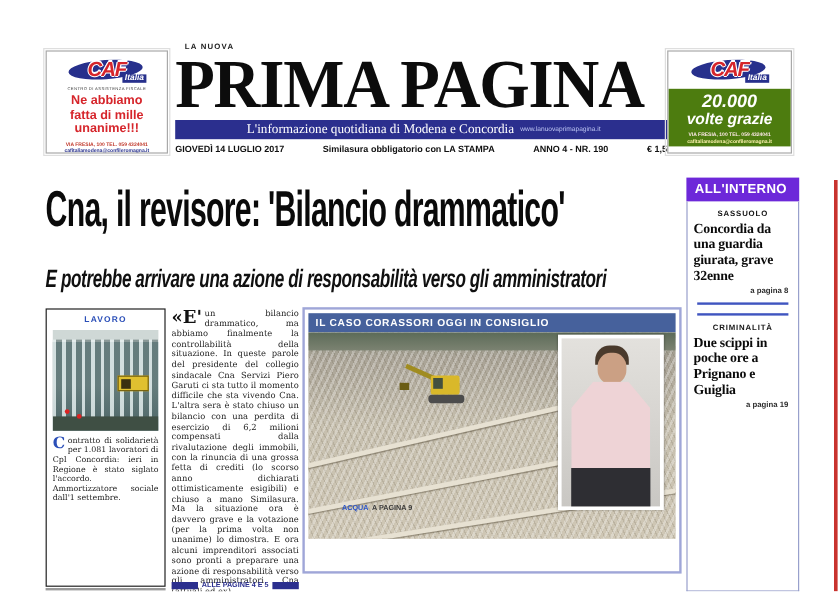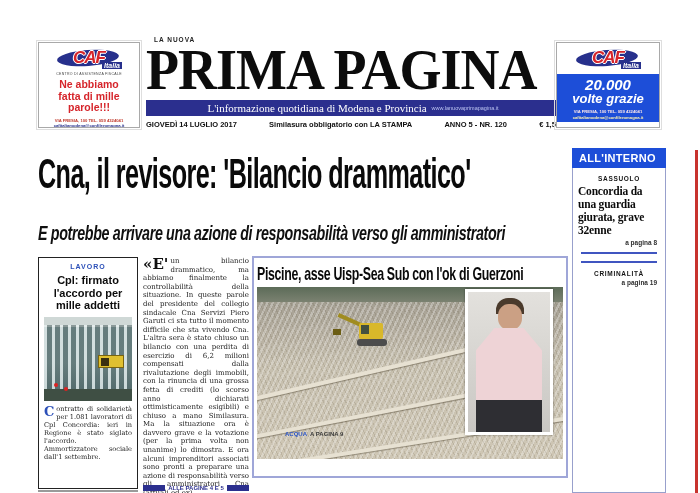--- a/index.html
+++ b/index.html
@@ -36,21 +36,21 @@
   .caf-word {
     position:relative; z-index:1; font-weight:bold; font-style:italic; font-size:17px; line-height:24px;
     color:#d6252b; letter-spacing:-1px;
     text-shadow:-1px 0 #fff, 1px 0 #fff, 0 -1px #fff, 0 1px #fff;
   }
   .caf-suffix { position:absolute; z-index:2; right:2px; bottom:3px; background:#27308c; color:#fff; font-size:7px; font-style:italic; font-weight:bold; padding:0 2px; }
   .caf-under { font-size:3.5px; color:#444; letter-spacing:.3px; }
   .ad-msg { margin-top:3px; color:#d6252b; font-weight:bold; font-size:10.5px; line-height:11.5px; }
   .ad-addr { margin-top:4px; font-size:4.2px; font-weight:bold; color:#c0392b; line-height:5.5px; }
   .ad-email { font-size:4.2px; font-weight:bold; color:#27308c; }
-  .ad-redblock { margin-top:2px; background:#1d4ed8; color:#fff; padding:3px 2px 2px; }
+  .ad-redblock { margin-top:2px; background:#4d7c0f; color:#fff; padding:3px 2px 2px; }
   .ad-redblock .big1 { font-weight:bold; font-size:15px; line-height:15px; font-style:italic; }
   .ad-redblock .big2 { font-weight:bold; font-size:13px; line-height:14px; font-style:italic; }
   .ad-redblock .ad-addr { color:#ffe9e9; margin-top:3px; }
   .ad-redblock .ad-email { color:#fff3b0; }
 
   
   .kicker { left:38px; top:148px; width:530px; height:20px; overflow:visible; }
   .kicker .squeeze { transform:scaleX(.88); font-size:15px; }
   .kicker-label { color:#1a4fc4; font-weight:bold; margin-right:6px; }
   .kicker-text { color:#101010; }
@@ -107,21 +107,21 @@
   .por-hair { position:absolute; left:28px; top:6px; width:28px; height:16px; border-radius:12px 12px 0 0; background:#4a3a2c; }
   .por-face { position:absolute; left:30px; top:12px; width:24px; height:26px; border-radius:45%; background:#cba084; }
   .por-shirt { position:absolute; left:8px; top:36px; width:66px; height:74px; background:#eed3d6; clip-path:polygon(28% 0, 72% 0, 100% 30%, 100% 100%, 0 100%, 0 30%); }
   .por-trousers { position:absolute; left:8px; bottom:0; width:66px; height:32px; background:#2e2e33; }
   .cor-caption { position:absolute; left:28px; bottom:22px; font-size:6px; font-weight:bold; }
   .cap-label { color:#2b55c8; margin-right:3px; }
   .cap-rest { color:#3a3a3a; }
 
   
   .sidebar { left:572px; top:148px; width:94px; height:345px; }
-  .sb-header { height:20px; background:#1d4ed8; color:#fff; font-weight:bold; font-size:11px; line-height:20px; padding-left:7px; letter-spacing:.3px; }
+  .sb-header { height:20px; background:#6d28d9; color:#fff; font-weight:bold; font-size:11px; line-height:20px; padding-left:7px; letter-spacing:.3px; }
   .sb-box { position:absolute; top:20px; left:0; right:0; bottom:0; border:1px solid #98a0cc; border-top:none; background:#fff; padding:7px 5px 0; }
   .sb-section { text-align:center; font-size:6.5px; font-weight:bold; letter-spacing:.7px; color:#151515; }
   .sb-title { margin-top:3px; font-family:"Liberation Serif", serif; font-weight:bold; font-size:11.5px; line-height:13px; color:#0b0b0b; letter-spacing:-.2px; }
   .sb-page { margin-top:2px; text-align:right; font-size:6.5px; font-weight:bold; color:#2e2e2e; padding-right:3px; }
   .sb-divider { width:76px; height:2px; background:#4055c0; margin:6px auto 7px; }
 
   
   .bottom-sliver { left:38px; top:490px; width:100px; height:2px; background:#9a9a9a; }
   .page-edge { left:695px; top:150px; width:3px; height:343px; background:#c8332e; }
 </style>
@@ -133,37 +133,37 @@
   <div class="abs ad ad-left">
     <div class="caf-logo">
       <div class="caf-swoosh"></div>
       <div class="caf-word">CAF</div>
       <div class="caf-suffix">Italia</div>
     </div>
     <div class="caf-under">CENTRO DI ASSISTENZA FISCALE</div>
     <div class="ad-msg">
       <div>Ne abbiamo</div>
       <div>fatta di mille</div>
-      <div>parole!!!</div>
+      <div>unanime!!!</div>
     </div>
     <div class="ad-addr">VIA FRESIA, 100 TEL. 059 4324041</div>
     <div class="ad-email">cafitaliamodena@confileromagna.it</div>
   </div>
 
   <div class="abs masthead">
     <div class="la-nuova">LA NUOVA</div>
     <h1 class="np-title">PRIMA PAGINA</h1>
     <div class="tagline-bar">
-      <span>L'informazione quotidiana di Modena e Provincia</span>
+      <span>L'informazione quotidiana di Modena e Concordia</span>
       <span class="website">www.lanuovaprimapagina.it</span>
     </div>
     <div class="dateline">
       <span>GIOVEDÌ 14 LUGLIO 2017</span>
       <span>Similasura obbligatorio con LA STAMPA</span>
-      <span>ANNO 5 - NR. 120</span>
+      <span>ANNO 4 - NR. 190</span>
       <span>€ 1,50</span>
     </div>
   </div>
 
   <div class="abs ad ad-right">
     <div class="caf-logo">
       <div class="caf-swoosh"></div>
       <div class="caf-word">CAF</div>
       <div class="caf-suffix">Italia</div>
     </div>
@@ -177,21 +177,20 @@
 
   <div class="abs headline">
     <span class="squeeze">Cna, il revisore: 'Bilancio drammatico'</span>
   </div>
   <div class="abs subhead">
     <span class="squeeze">E potrebbe arrivare una azione di responsabilità verso gli amministratori</span>
   </div>
 
   <div class="abs lavoro">
     <div class="lavoro-section">LAVORO</div>
-    <div class="lavoro-title">Cpl: firmato l'accordo per mille addetti</div>
     <div class="lavoro-photo">
       <div class="lavoro-pipes"></div>
       <div class="lavoro-sign">
         <div class="lavoro-sign-mark"></div>
       </div>
       <div class="lavoro-bottom"></div>
       <div class="lavoro-dot" style="left:10px; bottom:14px;"></div>
       <div class="lavoro-dot" style="left:20px; bottom:10px;"></div>
     </div>
     <div class="lavoro-body">
@@ -204,23 +203,21 @@
       <span class="dropcap-main">«E'</span><span>un bilancio drammatico, ma abbiamo finalmente la controllabilità della situazione. In queste parole del presidente del collegio sindacale Cna Servizi Piero Garuti ci sta tutto il momento difficile che sta vivendo Cna. L'altra sera è stato chiuso un bilancio con una perdita di esercizio di 6,2 milioni compensati dalla rivalutazione degli immobili, con la rinuncia di una grossa fetta di crediti (lo scorso anno dichiarati ottimisticamente esigibili) e chiuso a mano Similasura. Ma la situazione ora è davvero grave e la votazione (per la prima volta non unanime) lo dimostra. E ora alcuni imprenditori associati sono pronti a preparare una azione di responsabilità verso gli amministratori Cna (attuali ed ex).</span>
     </div>
     <div class="continuation">
       <span class="bar"></span>
       <span class="txt">ALLE PAGINE 4 E 5</span>
       <span class="bar"></span>
     </div>
   </div>
 
   <div class="abs corassori">
-    <div class="cor-headline">
-      <span class="squeeze">Piscine, asse Uisp-Sea Sub con l'ok di Guerzoni</span>
-    </div>
+    <div class="cor-kicker">IL CASO CORASSORI OGGI IN CONSIGLIO</div>
     <div class="cor-photo">
       <div class="cor-texture"></div>
       <div class="cor-trees"></div>
       <div class="cor-kerb kerb1"></div>
       <div class="cor-kerb kerb2"></div>
       <div class="cor-kerb kerb3"></div>
       <div class="excavator">
         <div class="exc-arm"></div>
         <div class="exc-bucket"></div>
         <div class="exc-cab"></div>
@@ -245,20 +242,21 @@
     <div class="sb-box">
       <div class="sb-item">
         <div class="sb-section">SASSUOLO</div>
         <div class="sb-title">Concordia da una guardia giurata, grave 32enne</div>
         <div class="sb-page">a pagina 8</div>
       </div>
       <div class="sb-divider"></div>
       <div class="sb-divider"></div>
       <div class="sb-item">
         <div class="sb-section">CRIMINALITÀ</div>
+        <div class="sb-title">Due scippi in poche ore a Prignano e Guiglia</div>
         <div class="sb-page">a pagina 19</div>
       </div>
     </div>
   </div>
 
   <div class="abs bottom-sliver"></div>
   <div class="abs page-edge"></div>
 
 </div>
 

